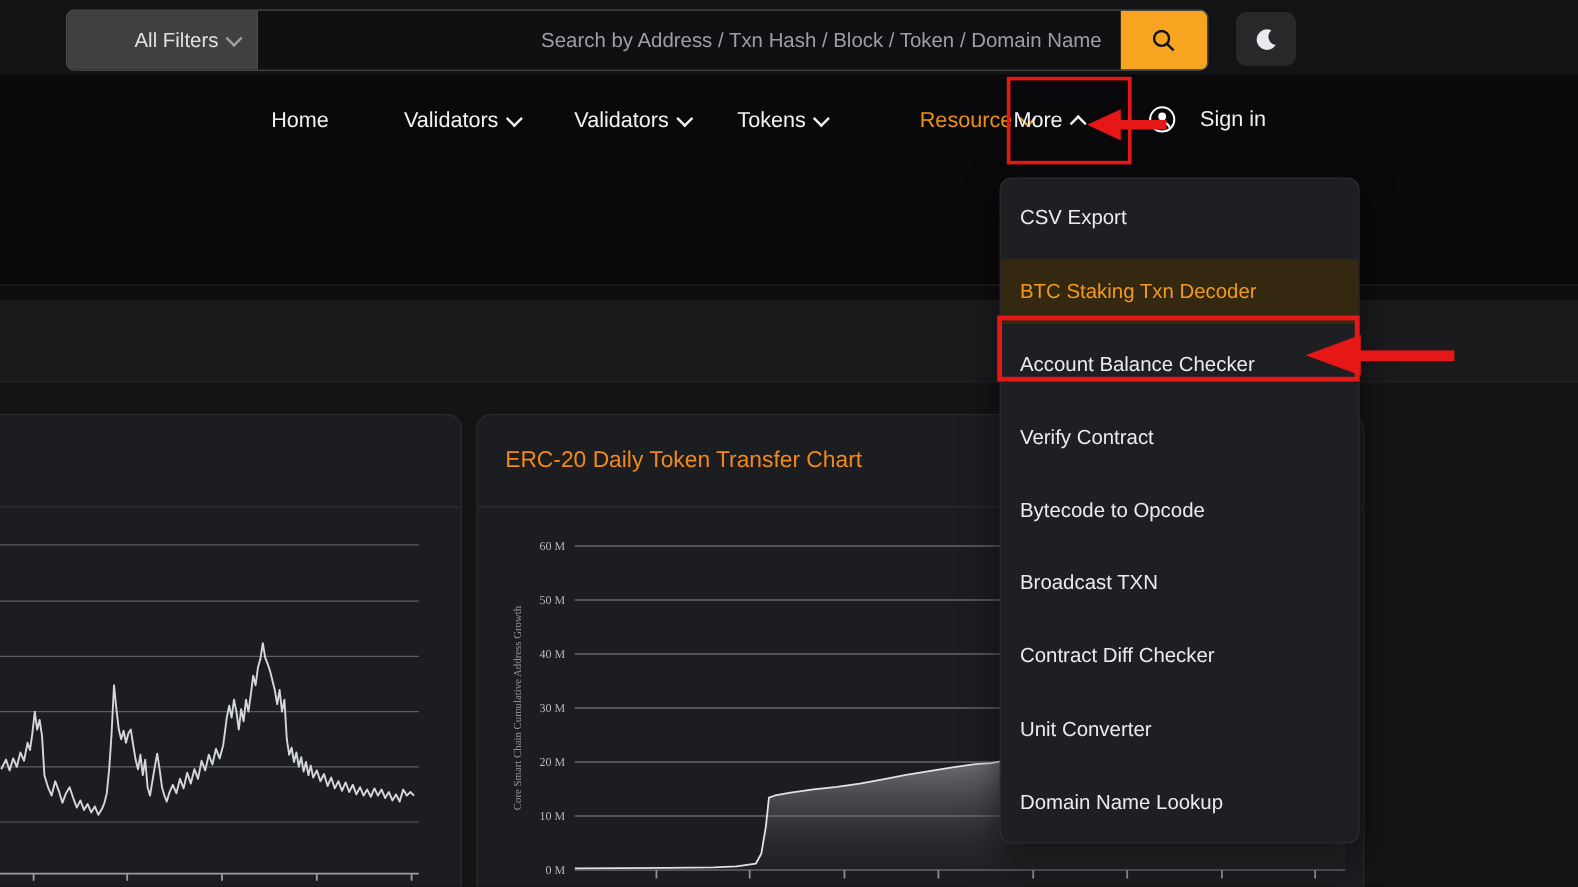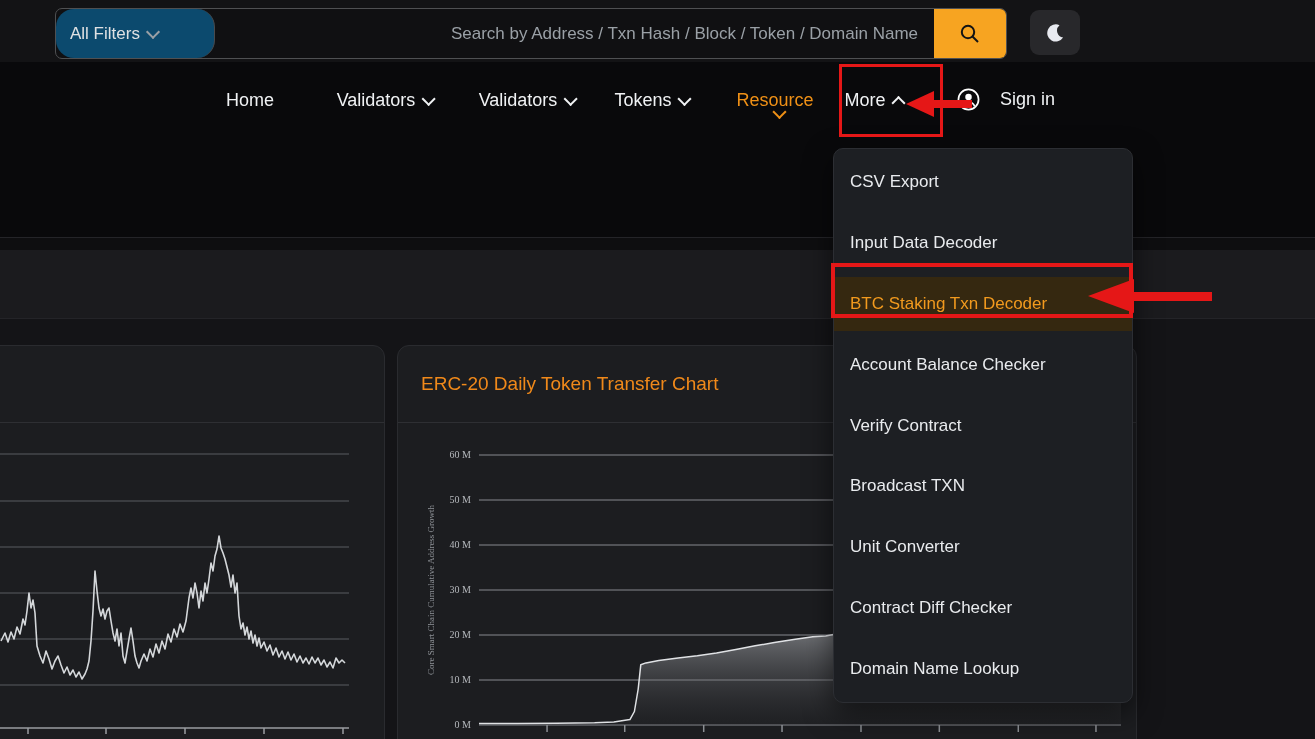--- a/index.html
+++ b/index.html
@@ -2,22 +2,22 @@
 <html><head>
 <meta charset="utf-8">
 <style>
   html,body{margin:0;padding:0;background:#0c0c0e;}
   body{width:1315px;height:739px;position:relative;overflow:hidden;
        font-family:"Liberation Sans","DejaVu Sans",sans-serif;color:#eceef0;}
   
   .topbar{position:absolute;left:0;top:0;width:1315px;height:62px;background:#131315;border-bottom:1px solid #1e1e21;}
   .searchgroup{position:absolute;left:55px;top:8px;width:950px;height:49px;display:flex;
                border:1px solid #4f5052;border-radius:7px;overflow:hidden;background:#101012;}
-  .filterseg{width:130px;background:#0c4a6e;display:flex;align-items:center;justify-content:flex-start;
-             padding:0 14px;border-right:1px solid #4a4a4c;color:#dfe1e3;font-size:17px;cursor:pointer;border-radius:18px;}
+  .filterseg{width:130px;background:#404040;display:flex;align-items:center;justify-content:flex-end;
+             padding:0 14px;border-right:1px solid #4a4a4c;color:#dfe1e3;font-size:17px;cursor:pointer;}
   .searchinput{flex:1;background:#101012;border:0;outline:none;color:#cfd2d6;font-size:17px;padding:0 16px;
                font-family:"Liberation Sans","DejaVu Sans",sans-serif;text-align:right;}
   .searchinput::placeholder{color:#9aa0a6;}
   .searchbtn{width:72px;border:0;background:#f7a421;cursor:pointer;display:flex;align-items:center;justify-content:center;}
   .moonbtn{position:absolute;left:1030px;top:10px;width:50px;height:45px;background:#28282b;border-radius:9px;
            display:flex;align-items:center;justify-content:center;cursor:pointer;}
   
   .navsec{position:absolute;left:0;top:62px;width:1315px;height:175px;background:#09090b;}
   .nav-item{position:absolute;top:28px;transform:translateX(-50%);font-size:18px;color:#f0f2f4;cursor:pointer;
             display:flex;align-items:center;white-space:nowrap;}
@@ -83,21 +83,21 @@
         <span class="chev"></span>
       </div>
       <div class="nav-item" style="left: 527px;">
         <span>Validators</span>
         <span class="chev"></span>
       </div>
       <div class="nav-item" style="left: 652px;">
         <span>Tokens</span>
         <span class="chev"></span>
       </div>
-      <div class="nav-item orange" style="left: 775px; flex-direction: column;">
+      <div class="nav-item orange" style="left: 814px;">
         <span>Resource</span>
         <span class="chev"></span>
       </div>
       <div class="nav-item" style="left: 874px; text-align: center;">
         <span>More</span>
         <span class="chev up"></span>
       </div>
     </div>
   <div class="signin">
     <svg width="23" height="23" viewBox="0 0 24 24">
@@ -166,27 +166,27 @@
       <line x1="620.28" y1="379" x2="620.28" y2="386" stroke="#8c8f94" stroke-width="1.5"></line>
       <line x1="697.962" y1="379" x2="697.962" y2="386" stroke="#8c8f94" stroke-width="1.5"></line>
       <text transform="rotate(-90 36 244)" x="36" y="244" text-anchor="middle" font-size="9" fill="#8f9398" font-family="&quot;Liberation Serif&quot;,&quot;DejaVu Serif&quot;,serif">Core Smart Chain Cumulative Address Growth</text>
       <polygon points="81,379 81.0,377.6 119.5,377.4 158.0,377.2 196.6,376.8 215.8,375.9 231.9,373.6 236.4,365.5 240.2,343.0 242.8,318.7 247.9,316.9 260.8,314.6 280.0,311.9 299.3,309.7 318.5,307.0 337.8,303.4 357.1,299.8 376.3,296.6 395.6,293.5 414.8,290.8 427.7,289.9 440.5,287.6 453.4,287.2 466.2,284.9 479.0,283.6 498.3,280.9 517.6,278.2 536.8,275.9 556.1,273.7 575.3,271.4 594.6,269.2 613.9,266.9 633.1,265.1 652.4,262.9 671.6,261.1 690.9,259.3 723.0,256.6 723,379" fill="url(#areaGrad)"></polygon>
       <polyline points="81.0,377.6 119.5,377.4 158.0,377.2 196.6,376.8 215.8,375.9 231.9,373.6 236.4,365.5 240.2,343.0 242.8,318.7 247.9,316.9 260.8,314.6 280.0,311.9 299.3,309.7 318.5,307.0 337.8,303.4 357.1,299.8 376.3,296.6 395.6,293.5 414.8,290.8 427.7,289.9 440.5,287.6 453.4,287.2 466.2,284.9 479.0,283.6 498.3,280.9 517.6,278.2 536.8,275.9 556.1,273.7 575.3,271.4 594.6,269.2 613.9,266.9 633.1,265.1 652.4,262.9 671.6,261.1 690.9,259.3 723.0,256.6" fill="none" stroke="#e0e2e5" stroke-width="1.5" stroke-linejoin="round"></polyline>
     </svg>
 </div>
 
 <div class="moremenu" id="more-menu">
     <div class="menu-item">CSV Export</div>
-    <div class="menu-item">Input Data Decoder</div>
     <div class="menu-item highlight">BTC Staking Txn Decoder</div>
     <div class="menu-item">Account Balance Checker</div>
     <div class="menu-item">Verify Contract</div>
+    <div class="menu-item">Bytecode to Opcode</div>
     <div class="menu-item">Broadcast TXN</div>
+    <div class="menu-item">Contract Diff Checker</div>
     <div class="menu-item">Unit Converter</div>
-    <div class="menu-item">Contract Diff Checker</div>
     <div class="menu-item">Domain Name Lookup</div>
   </div>
 
 <div class="anno anno-box" style="left:839px;top:64px;width:104px;height:73px;"></div>
 
 <div class="anno anno-head" style="left:906px;top:91px;border-top:13px solid transparent;border-bottom:13px solid transparent;border-right:28px solid #e51717;"></div>
 <div class="anno anno-tail" style="left:932px;top:100px;width:40px;height:8px;"></div>
 
 <div class="anno anno-box" style="left:831px;top:263px;width:302px;height:55px;border-width:4px;"></div>
 

